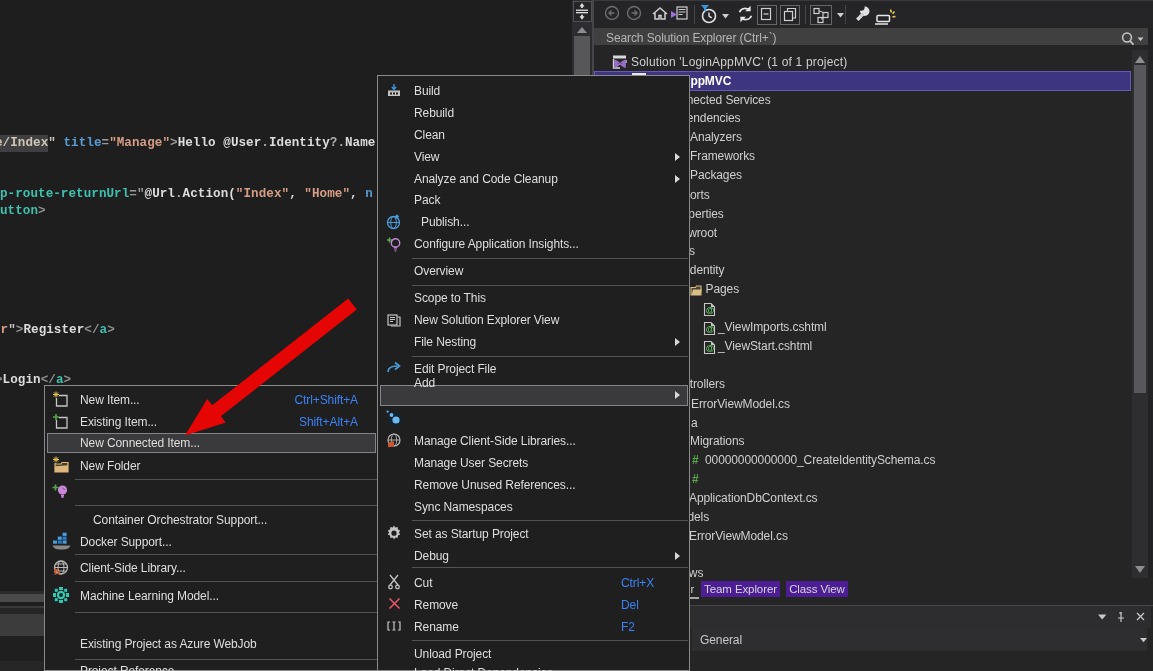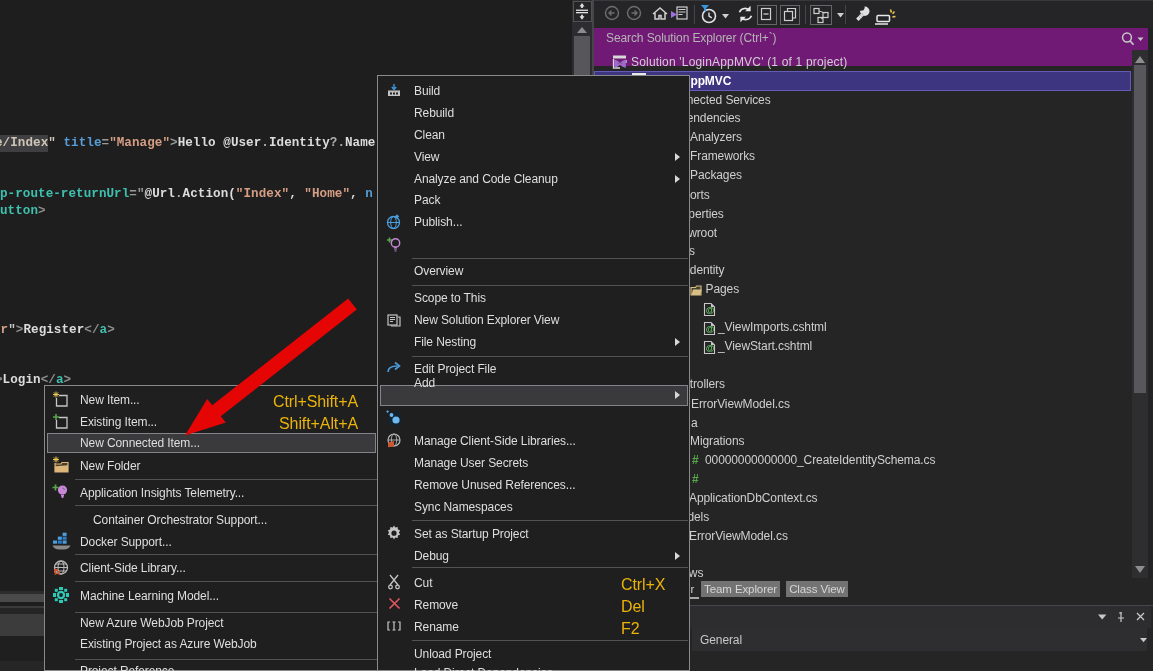--- a/index.html
+++ b/index.html
@@ -5,37 +5,37 @@
 *{margin:0;padding:0;box-sizing:border-box}
 html,body{width:1153px;height:671px;overflow:hidden}
 body{position:relative;background:#1e1e1e;font-family:"Liberation Sans",sans-serif;-webkit-font-smoothing:antialiased}
 .abs{position:absolute}
 
 .code{position:absolute;font-family:"Liberation Mono",monospace;font-weight:700;font-size:12.6px;line-height:17px;white-space:pre;letter-spacing:0.05px}
 .findbox{position:absolute;background:#3f3f41}
 
 #sepanel{position:absolute;left:594px;top:0;width:559px;height:671px;background:#252526}
 #setoolbar{position:absolute;left:0;top:0;width:559px;height:29px;background:#252528;border-top:1px solid #39393b}
-#sesearch{position:absolute;left:0;top:28px;width:554px;height:38px;background:#701a75}
+#sesearch{position:absolute;left:0;top:28px;width:554px;height:17px;background:#404040}
 #sesearch span{position:absolute;left:12px;top:3px;font-size:12px;color:#b5b5b5;letter-spacing:-0.1px}
 .trow{position:absolute;height:19px;line-height:19px;font-size:12px;color:#cfcfcf;white-space:pre;letter-spacing:-0.1px}
 .selrow{position:absolute;left:0;top:71px;width:537px;height:20px;background:#3e3580;border:1px solid #665ab8}
 .sb{position:absolute;background:#3e3e42}
 .sbthumb{position:absolute;background:#68686b}
 .tsep{position:absolute;width:1px;background:#46464a}
 
 .menu{position:absolute;background:#1f1f20;border:1px solid #8a8a8a}
 .mi{position:absolute;height:22px;line-height:22px;font-size:12px;color:#dfdfdf;letter-spacing:-0.1px;white-space:pre}
 .msep{position:absolute;height:1px;background:#515156}
-.msc{position:absolute;font-size:16px;color:#eab308;letter-spacing:-0.1px}
+.msc{position:absolute;font-size:12px;color:#3b82f6;letter-spacing:-0.1px}
 .marrow{position:absolute;width:0;height:0;border-left:5px solid #d8d8d8;border-top:4px solid transparent;border-bottom:4px solid transparent}
 .hirow{position:absolute;background:#3a3a3d;border:1px solid #83838a}
 .mico{position:absolute}
 
-.tab{position:absolute;height:17px;line-height:17px;background:#737373;color:#d6d6d6;font-size:11.5px;text-align:center;letter-spacing:-0.1px}
+.tab{position:absolute;height:17px;line-height:17px;background:#4c1d95;color:#d6d6d6;font-size:11.5px;text-align:center;letter-spacing:-0.1px}
 </style>
 </head>
 <body>
 
 <div class="findbox" style="left:-6px;top:134.5px;width:54px;height:17px"></div>
 <div class="code" style="left:-5px;top:134.5px"><span style="color:#cec5b6">e/Index"</span> <span style="color:#569cd6">title</span><span style="color:#9a9a9a">=</span><span style="color:#d69d85">"Manage"</span><span style="color:#9a9a9a">&gt;</span><span style="color:#dcdcdc">Hello @User</span><span style="color:#b0b0b0">.</span><span style="color:#dcdcdc">Identity</span><span style="color:#b0b0b0">?.</span><span style="color:#dcdcdc">Name</span></div>
 <div class="code" style="left:0px;top:185.5px"><span style="color:#3fc0ae">p-route-returnUrl</span><span style="color:#9a9a9a">="</span><span style="color:#dcdcdc">@Url</span><span style="color:#b0b0b0">.</span><span style="color:#dcdcdc">Action(</span><span style="color:#d69d85">"Index"</span><span style="color:#dcdcdc">, </span><span style="color:#d69d85">"Home"</span><span style="color:#dcdcdc">, </span><span style="color:#569cd6">n</span></div>
 <div class="code" style="left:0px;top:203px"><span style="color:#3fc0ae">utton</span><span style="color:#8f8f8f">&gt;</span></div>
 <div class="code" style="left:-7px;top:322.2px"><span style="color:#d69d85">er</span><span style="color:#c8c8c8">"</span><span style="color:#8f8f8f">&gt;</span><span style="color:#dcdcdc">Register</span><span style="color:#8f8f8f">&lt;/</span><span style="color:#3fc0ae">a</span><span style="color:#8f8f8f">&gt;</span></div>
 <div class="code" style="left:-5px;top:372.4px"><span style="color:#8f8f8f">&gt;</span><span style="color:#dcdcdc">Login</span><span style="color:#8f8f8f">&lt;/</span><span style="color:#3fc0ae">a</span><span style="color:#8f8f8f">&gt;</span></div>
@@ -269,21 +269,22 @@
     <path d="M8 4 v8 M6.5 4 h3 M6.5 12 h3" stroke="#c5c5c5" stroke-width="1.2"></path>
   </svg>
   <div class="mi" style="left:36px;top:4px">Build</div>
   <div class="mi" style="left:36px;top:25.5px">Rebuild</div>
   <div class="mi" style="left:36px;top:47.5px">Clean</div>
   <div class="mi" style="left:36px;top:69.5px">View</div>
     <div class="marrow" style="left:297px;top:76.5px"></div>
   <div class="mi" style="left:36px;top:91.5px">Analyze and Code Cleanup</div>
     <div class="marrow" style="left:297px;top:98.5px"></div>
   <div class="mi" style="left:36px;top:113px">Pack</div>
-  <div class="mi" style="left:36px;top:135px">Publish...</div>
+  <div class="mi" style="left:43px;top:135px">Publish...</div>
+  <div class="mi" style="left:36px;top:157px">Configure Application Insights...</div>
   <div class="msep" style="left:34px;right:1px;top:182px"></div>
   <div class="mi" style="left:36px;top:184px">Overview</div>
   <div class="msep" style="left:34px;right:1px;top:209px"></div>
   <div class="mi" style="left:36px;top:211px">Scope to This</div>
   <div class="mi" style="left:36px;top:233px">New Solution Explorer View</div>
   <div class="mi" style="left:36px;top:255px">File Nesting</div>
     <div class="marrow" style="left:297px;top:262px"></div>
   <div class="msep" style="left:34px;right:1px;top:280px"></div>
   <div class="mi" style="left:36px;top:282px">Edit Project File</div>
   <div class="hirow" style="left:2px;top:308.5px;width:308px;height:21px"></div>
@@ -361,30 +362,28 @@
     <circle cx="9" cy="9" r="1.9" fill="#1f1f20"></circle>
   </svg>
   <div class="mi" style="left:35px;top:3px">New Item...</div>
     <div class="msc" style="right:19px;top:7px">Ctrl+Shift+A</div>
   <div class="mi" style="left:35px;top:24.5px">Existing Item...</div>
     <div class="msc" style="right:19px;top:28.5px">Shift+Alt+A</div>
   <div class="hirow" style="left:2px;top:46.5px;width:329px;height:20.5px"></div>
   <div class="mi" style="left:35px;top:46px">New Connected Item...</div>
   <div class="mi" style="left:35px;top:69px">New Folder</div>
   <div class="msep" style="left:30px;right:0;top:93px"></div>
-  <div class="mi" style="left:35px;top:95.5px">Application Insights Telemetry...</div>
   <div class="msep" style="left:30px;right:0;top:119px"></div>
   <div class="mi" style="left:48px;top:123px">Container Orchestrator Support...</div>
   <div class="mi" style="left:35px;top:144.5px">Docker Support...</div>
   <div class="msep" style="left:30px;right:0;top:168px"></div>
   <div class="mi" style="left:35px;top:170.5px">Client-Side Library...</div>
   <div class="msep" style="left:30px;right:0;top:194.5px"></div>
   <div class="mi" style="left:35px;top:199px">Machine Learning Model...</div>
   <div class="msep" style="left:30px;right:0;top:225.5px"></div>
-  <div class="mi" style="left:35px;top:225.8px">New Azure WebJob Project</div>
   <div class="mi" style="left:35px;top:247px">Existing Project as Azure WebJob</div>
   <div class="msep" style="left:30px;right:0;top:273px"></div>
   <div class="mi" style="left:35px;top:274px">Project Reference...</div>
 </div>
 
 <svg class="abs" style="left:0;top:0;pointer-events:none" width="1153" height="671" viewBox="0 0 1153 671">
   <polygon points="348.2,298.5 212.2,405.3 207.2,399 185,435.5 225.8,422.6 220.8,416.3 356.8,309.5" fill="#e60505"></polygon>
 </svg>
 
 </body></html>

